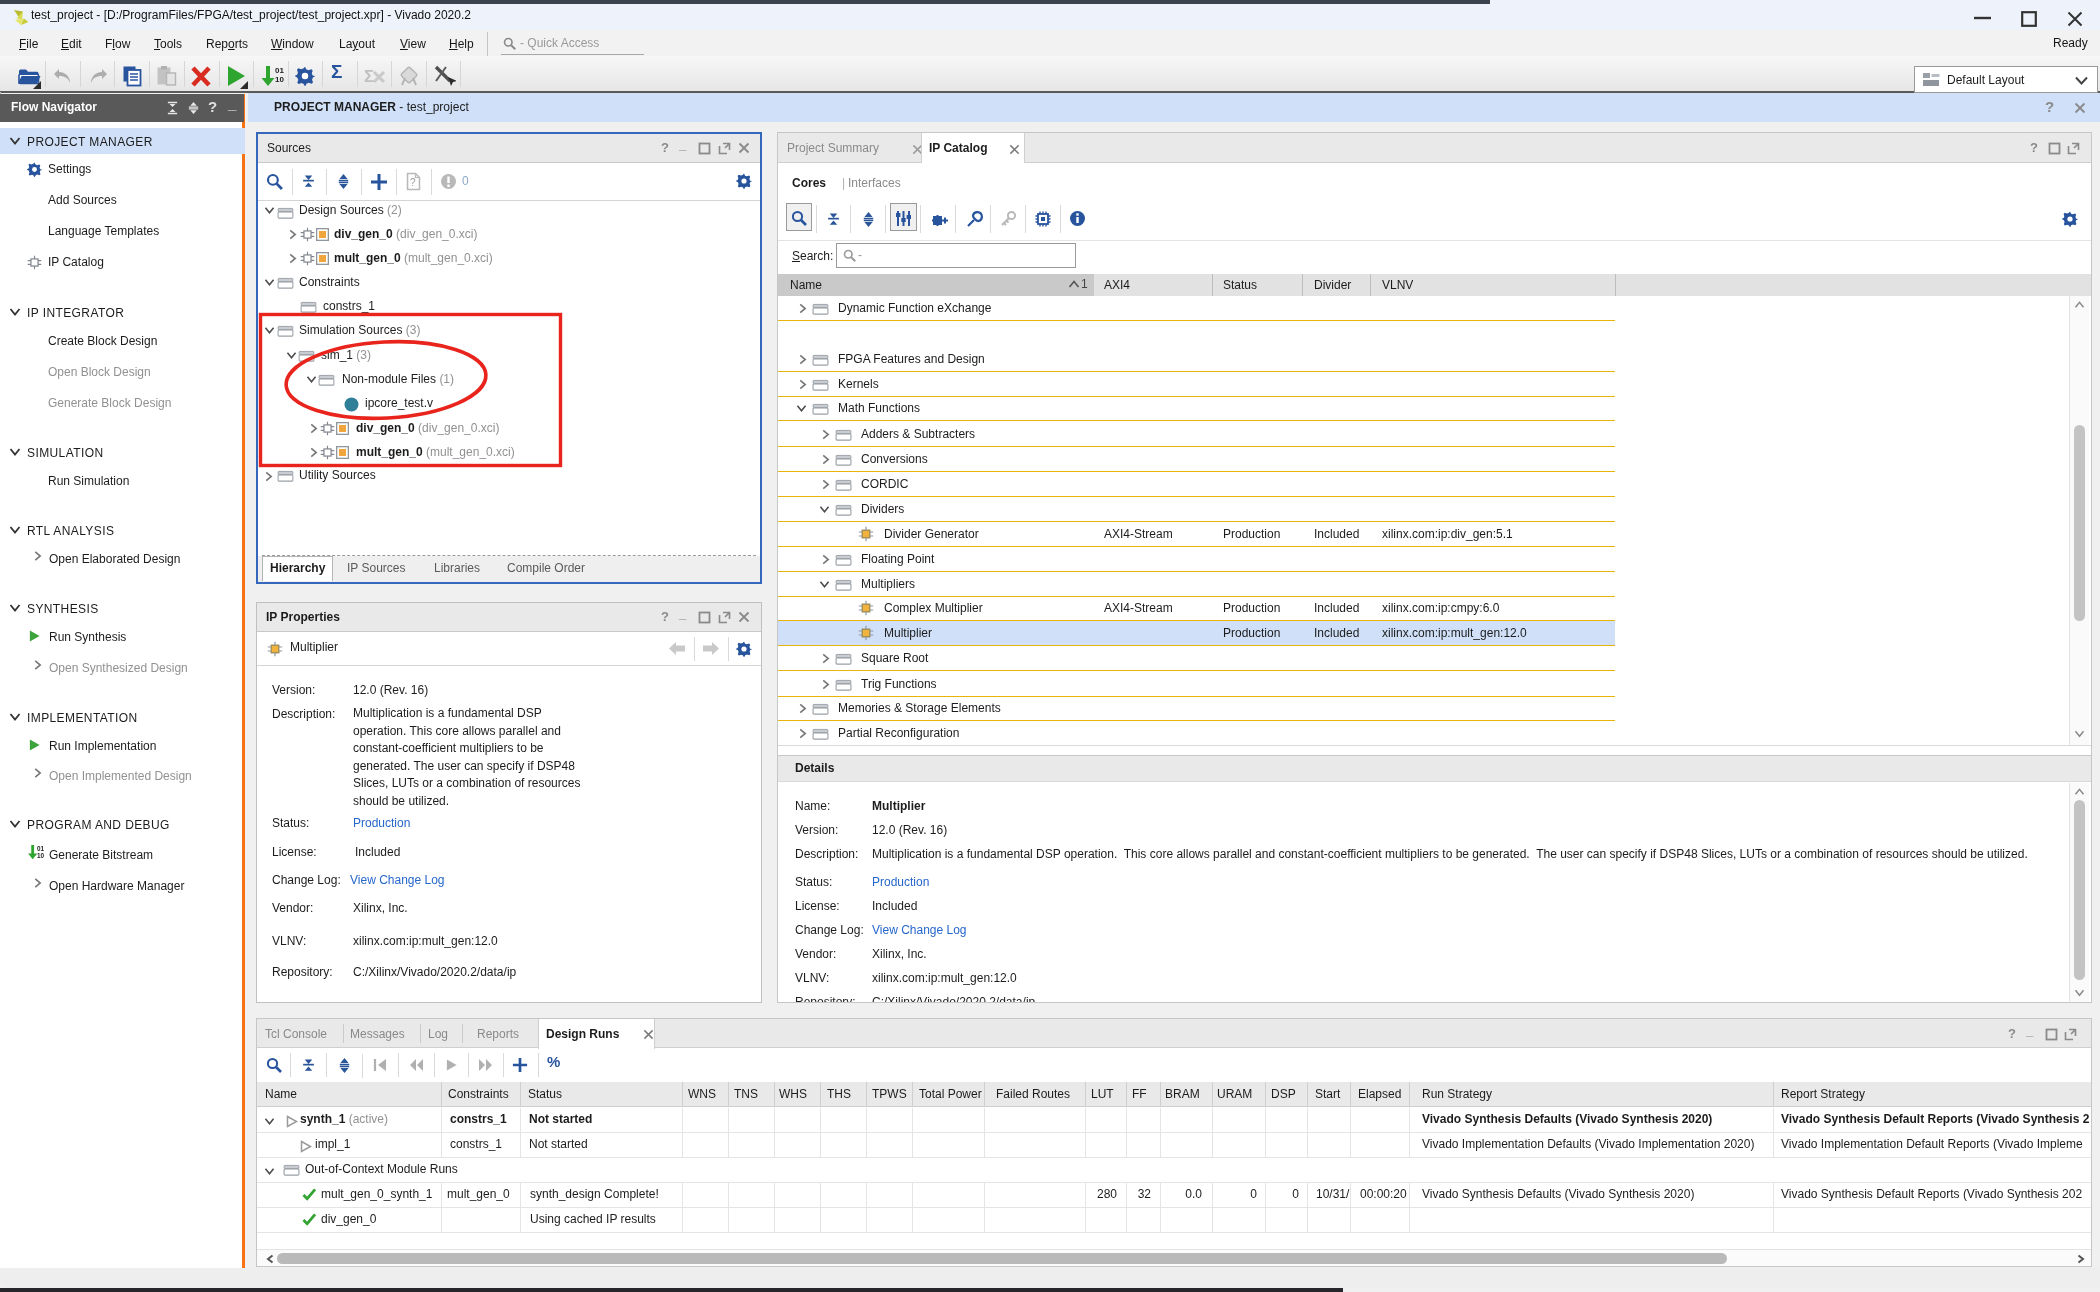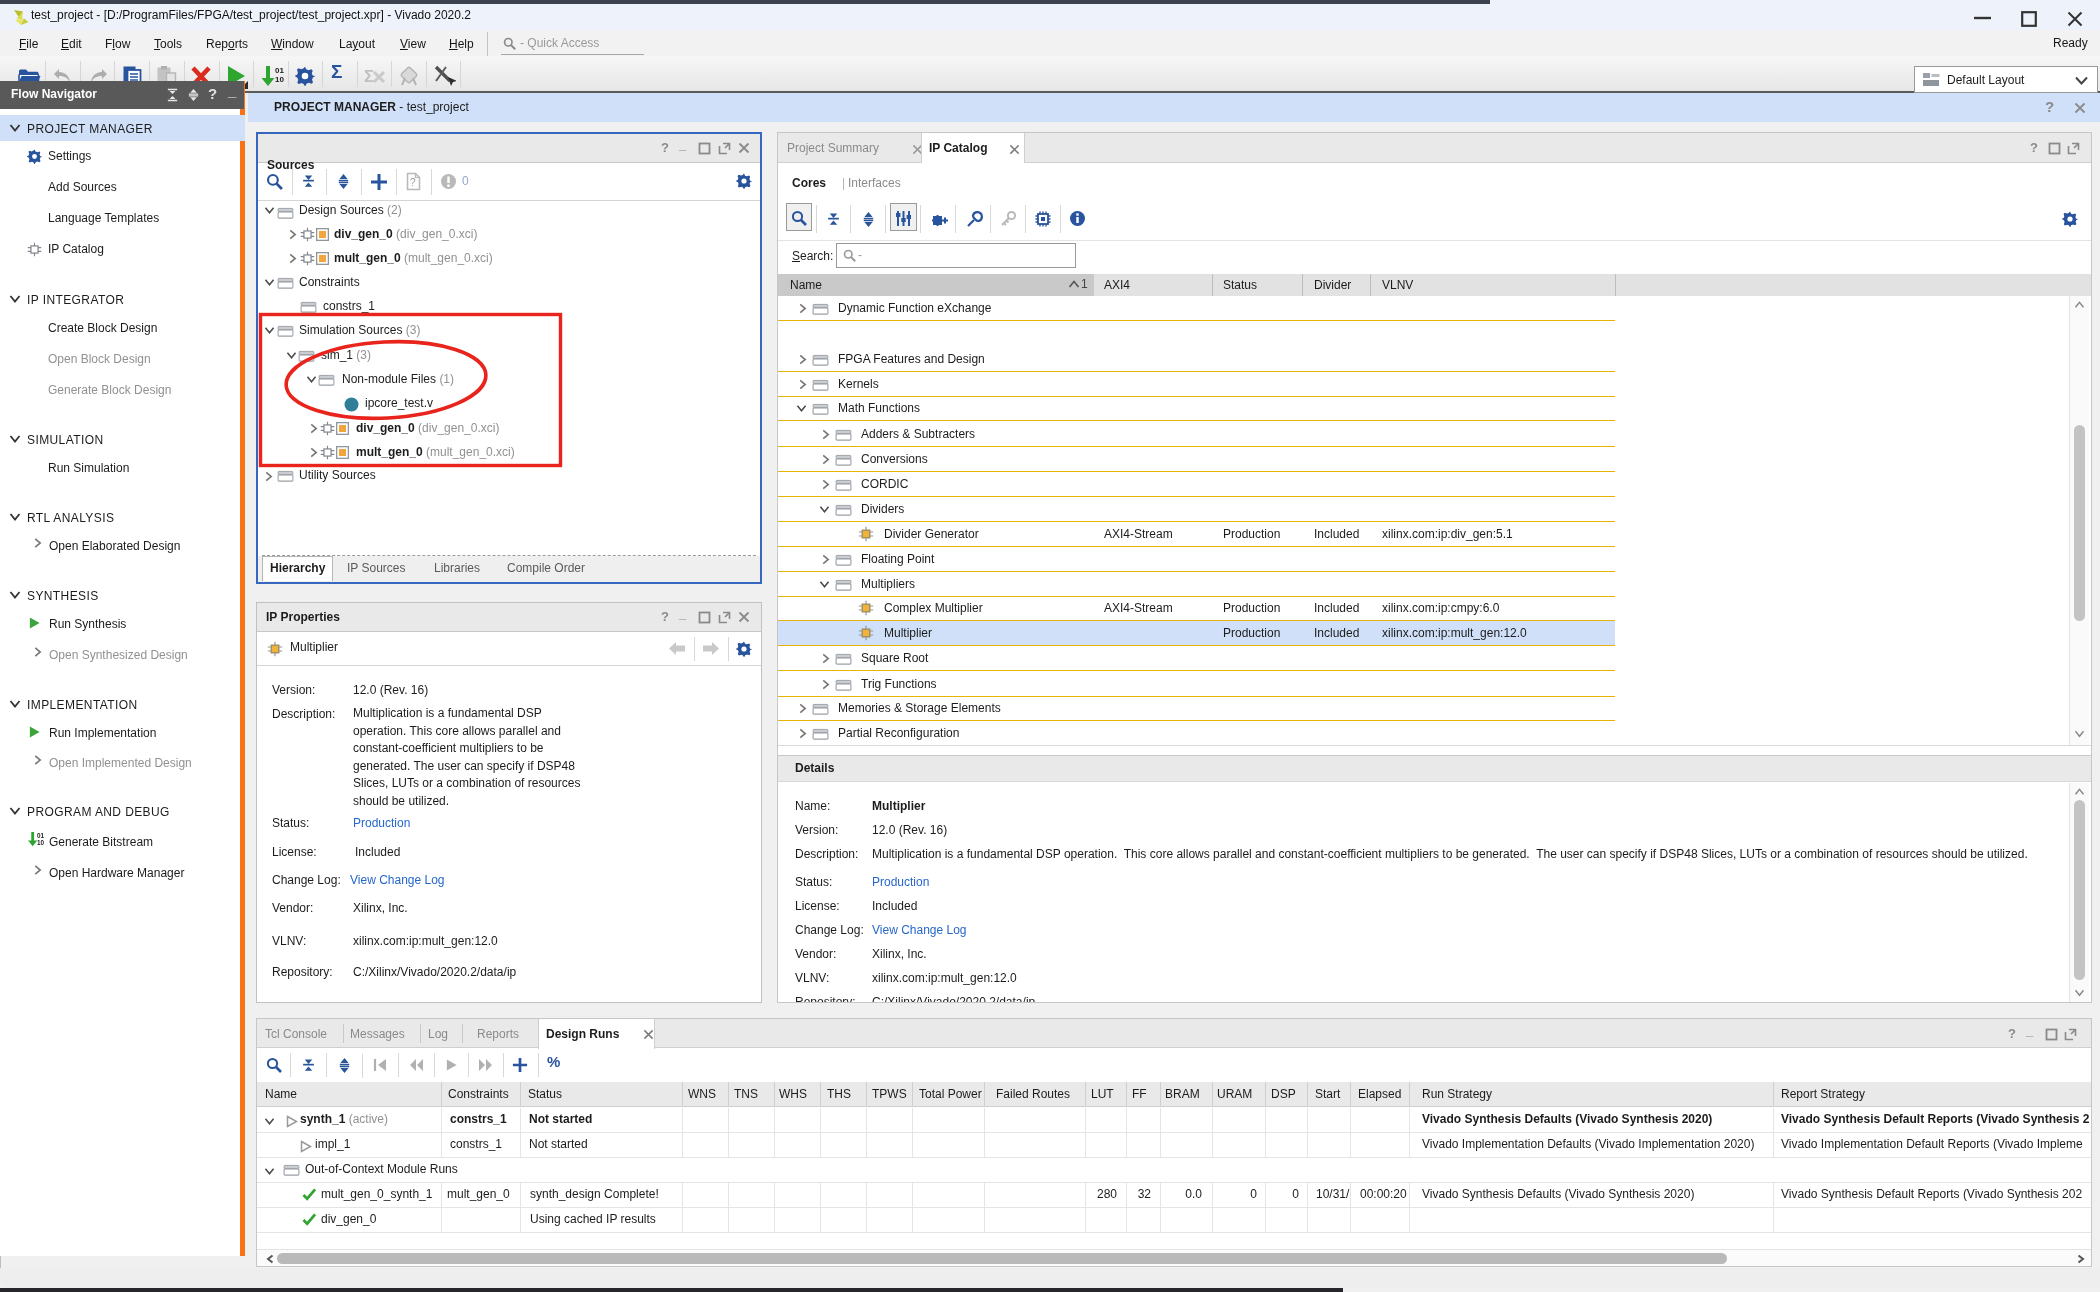--- a/index.html
+++ b/index.html
@@ -201,21 +201,21 @@
       <rect x="0" y="7" width="16" height="6" fill="#8f959d"></rect>
     </svg>
     <div class="a" style="left:32px;top:4px">Default Layout</div>
     <svg class="a" style="left:160px;top:9px" width="13" height="9" viewBox="0 0 13 9">
         <path d="M1 1.5 L6.5 7.5 L12 1.5" fill="none" stroke="#454545" stroke-width="2"></path>
       </svg>
   </div>
 </div>
 
 <div class="a" style="left:0;top:92px;width:1px;height:1176px;background:#bdbdbd"></div>
-<div id="flownav" class="a" style="left:0;top:81px;width:245px;height:1175px;background:#fff;border-right:5px solid #f97316">
+<div id="flownav" class="a" style="left:0;top:94px;width:245px;height:1175px;background:#fff;border-right:3px solid #f97316">
   <div class="a" style="left:0;top:0;width:244px;height:28px;background:#595959">
     <div class="a" style="left:11px;top:4px;color:#fff;font-weight:bold">Flow Navigator</div>
     <svg class="a" style="left:166px;top:7px" width="13" height="14" viewBox="0 0 14 14">
         <path d="M2 1 h10 M2 13 h10" stroke="#e8e8e8" stroke-width="1.6"></path>
         <path d="M7 6 L3.8 2.8 h6.4z M7 8 L3.8 11.2 h6.4z" fill="#e8e8e8"></path>
       </svg>
     <svg class="a" style="left:187px;top:7px" width="13" height="14" viewBox="0 0 14 14">
         <path d="M7 0.5 L10.5 4.5 h-7z M7 13.5 L10.5 9.5 h-7z" fill="#e8e8e8"></path>
         <path d="M2 6 h10 M2 8 h10" stroke="#e8e8e8" stroke-width="1.4"></path>
       </svg>
@@ -306,21 +306,21 @@
 <div id="pmbar" class="a" style="left:248px;top:93px;width:1852px;height:29px;background:#cfe0f8">
   <div class="a" style="left:26px;top:5px"><span class="b">PROJECT MANAGER</span> - test_project</div>
   <div class="a" style="left:1797px;top:4px;color:#8a8a8a;font-size:15px;font-weight:bold">?</div>
   <svg class="a" style="left:1826px;top:9px" width="12" height="12" viewBox="0 0 12 12">
       <path d="M1.5 1.5 L10.5 10.5 M10.5 1.5 L1.5 10.5" stroke="#8a8a8a" stroke-width="1.8"></path>
     </svg>
 </div>
 
 <div id="sources" class="a" style="left:256px;top:132px;width:506px;height:452px;background:#fff;border:2px solid #3567bd">
   <div class="a" style="left:0;top:0;width:502px;height:29px;background:#e9e9e9;border-bottom:1px solid #c8c8c8">
-    <div class="a" style="left:9px;top:22px;font-weight:bold">Sources</div>
+    <div class="a" style="left:9px;top:5px;font-weight:normal">Sources</div>
     <div class="a" style="left:403px;top:4px;color:#8a8a8a;font-weight:bold;font-size:13px">?</div>
     <div class="a" style="left:421px;top:1px;color:#8a8a8a;font-weight:bold;font-size:13px">_</div>
     <svg class="a" style="left:440px;top:8px" width="13" height="13" viewBox="0 0 13 13">
         <rect x="1.5" y="1.5" width="10" height="10" fill="none" stroke="#8a8a8a" stroke-width="1.8"></rect>
       </svg>
     <svg class="a" style="left:460px;top:8px" width="13" height="13" viewBox="0 0 13 13">
         <path d="M1.5 4 v7.5 h7.5 M5 1.5 h6.5 v6.5 M7 6 l4.5-4.5" fill="none" stroke="#8a8a8a" stroke-width="1.6"></path>
       </svg>
     <svg class="a" style="left:480px;top:8px" width="12" height="12" viewBox="0 0 12 12">
         <path d="M1.5 1.5 L10.5 10.5 M10.5 1.5 L1.5 10.5" stroke="#8a8a8a" stroke-width="1.8"></path>

